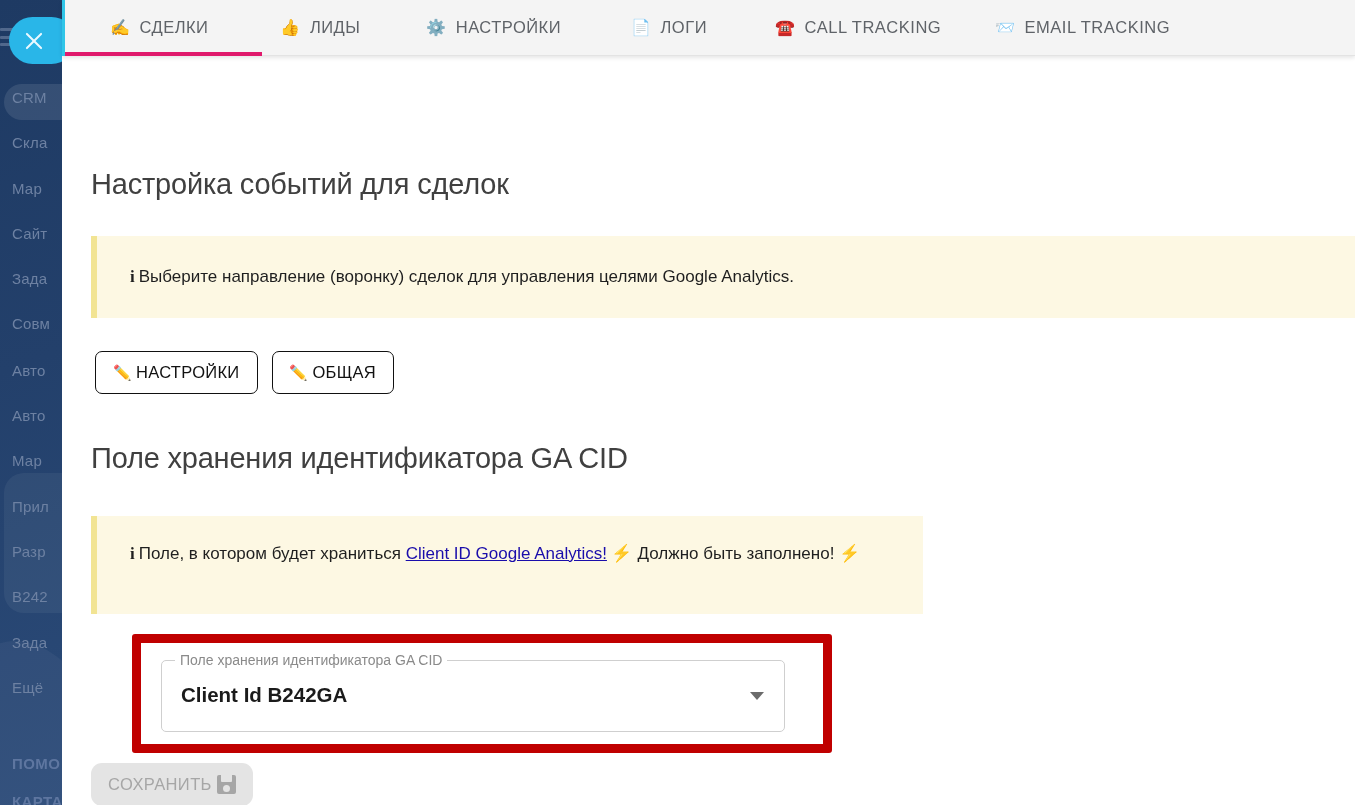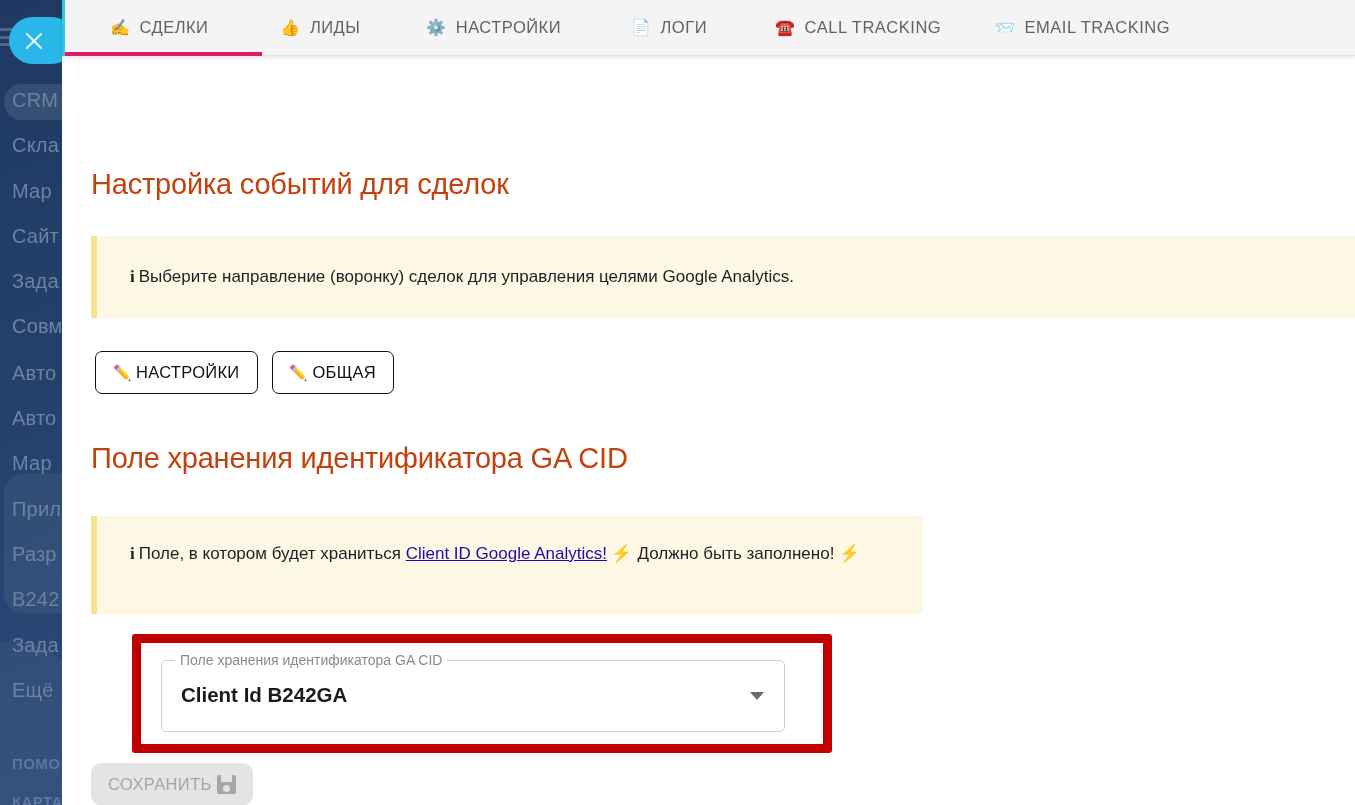--- a/index.html
+++ b/index.html
@@ -56,21 +56,21 @@
     left: 0; top: 10px;
     width: 22px; height: 2px;
     background: #eaf9ff; border-radius: 2px;
   }
   .sb-close-x:before { transform: rotate(45deg); }
   .sb-close-x:after  { transform: rotate(-45deg); }
 
   .sb-ghost-label {
     position: absolute; left: 12px;
     color: #6d81a2;
-    font-size: 20px;
+    font-size: 15px;
     letter-spacing: .2px;
     white-space: nowrap;
     z-index: 2;
   }
   .sb-item-active-bg {
     position: absolute; left: 4px;
     height: 36px; width: 90px;
     background: rgba(255,255,255,0.10);
     border-radius: 18px;
     z-index: 1;
@@ -158,21 +158,21 @@
   .content {
     position: relative;
     padding: 0;
   }
   .h-title {
     margin: 0;
     padding: 0;
     position: absolute;
     font-size: 29px;
     font-weight: normal;
-    color: #c2410c;
+    color: #404040;
     letter-spacing: -0.2px;
     white-space: nowrap;
   }
   #title-events { left: 29px; top: 112px; }
   #title-gacid  { left: 29px; top: 386px; }
 
   .alert {
     position: absolute;
     background: #fdf8e3;
     border-left: 6px solid #f2e493;

